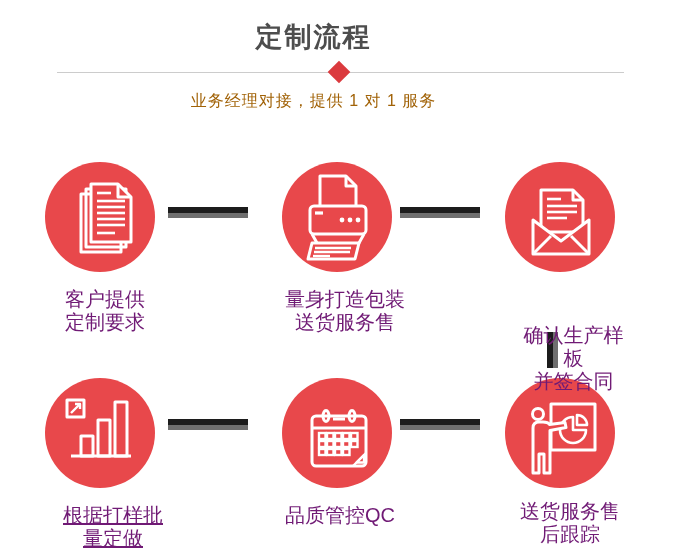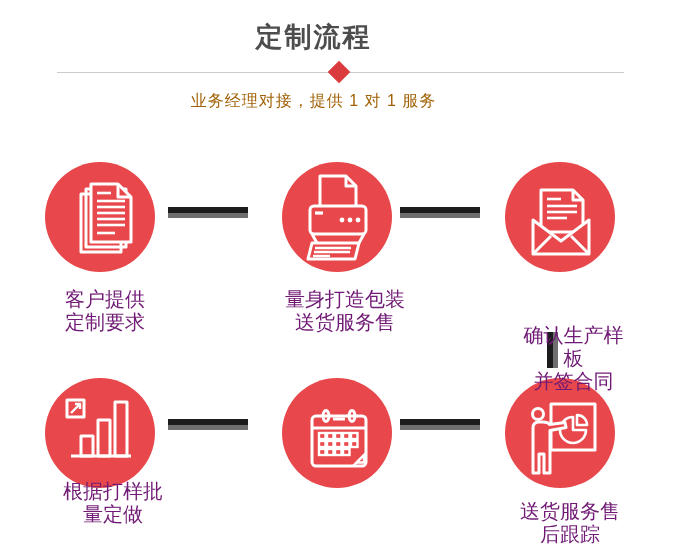--- a/index.html
+++ b/index.html
@@ -34,21 +34,21 @@
   #c5 { left:282px; top:378px; }
   #c6 { left:505px; top:378px; }
   #bar-r1-a { left:168px; top:207px; }
   #bar-r1-b { left:400px; top:207px; }
   #bar-r2-a { left:168px; top:419px; }
   #bar-r2-b { left:400px; top:419px; }
   #bar-v    { left:547px; top:332px; }
   #l1 { left:65px;  top:288px; }
   #l2 { left:285px; top:288px; }
   #l3 { left:520px; top:288px;margin-top:36px; }
-  #l4 { left:63px;  top:480px; }
+  #l4 { left:63px;  top:504px;text-decoration:underline; }
   #l5 { left:285px; top:504px; }
   #l6 { left:520px; top:500px; }
 </style>
 </head>
 <body>
 
 <div class="page">
 
   <div class="title">定制流程</div>
   <div class="divider-line"></div>
@@ -195,19 +195,20 @@
   </div>
   <div class="label" id="l3">
     <span>确认生产样板</span>
     <span>并签合同</span>
   </div>
   <div class="label" id="l4">
     <span>根据打样批</span>
     <span>量定做</span>
   </div>
   <div class="label" id="l5">
+    <span>品质管控QC</span>
   </div>
   <div class="label" id="l6">
     <span>送货服务售</span>
     <span>后跟踪</span>
   </div>
 
 </div>
 
 </body></html>

